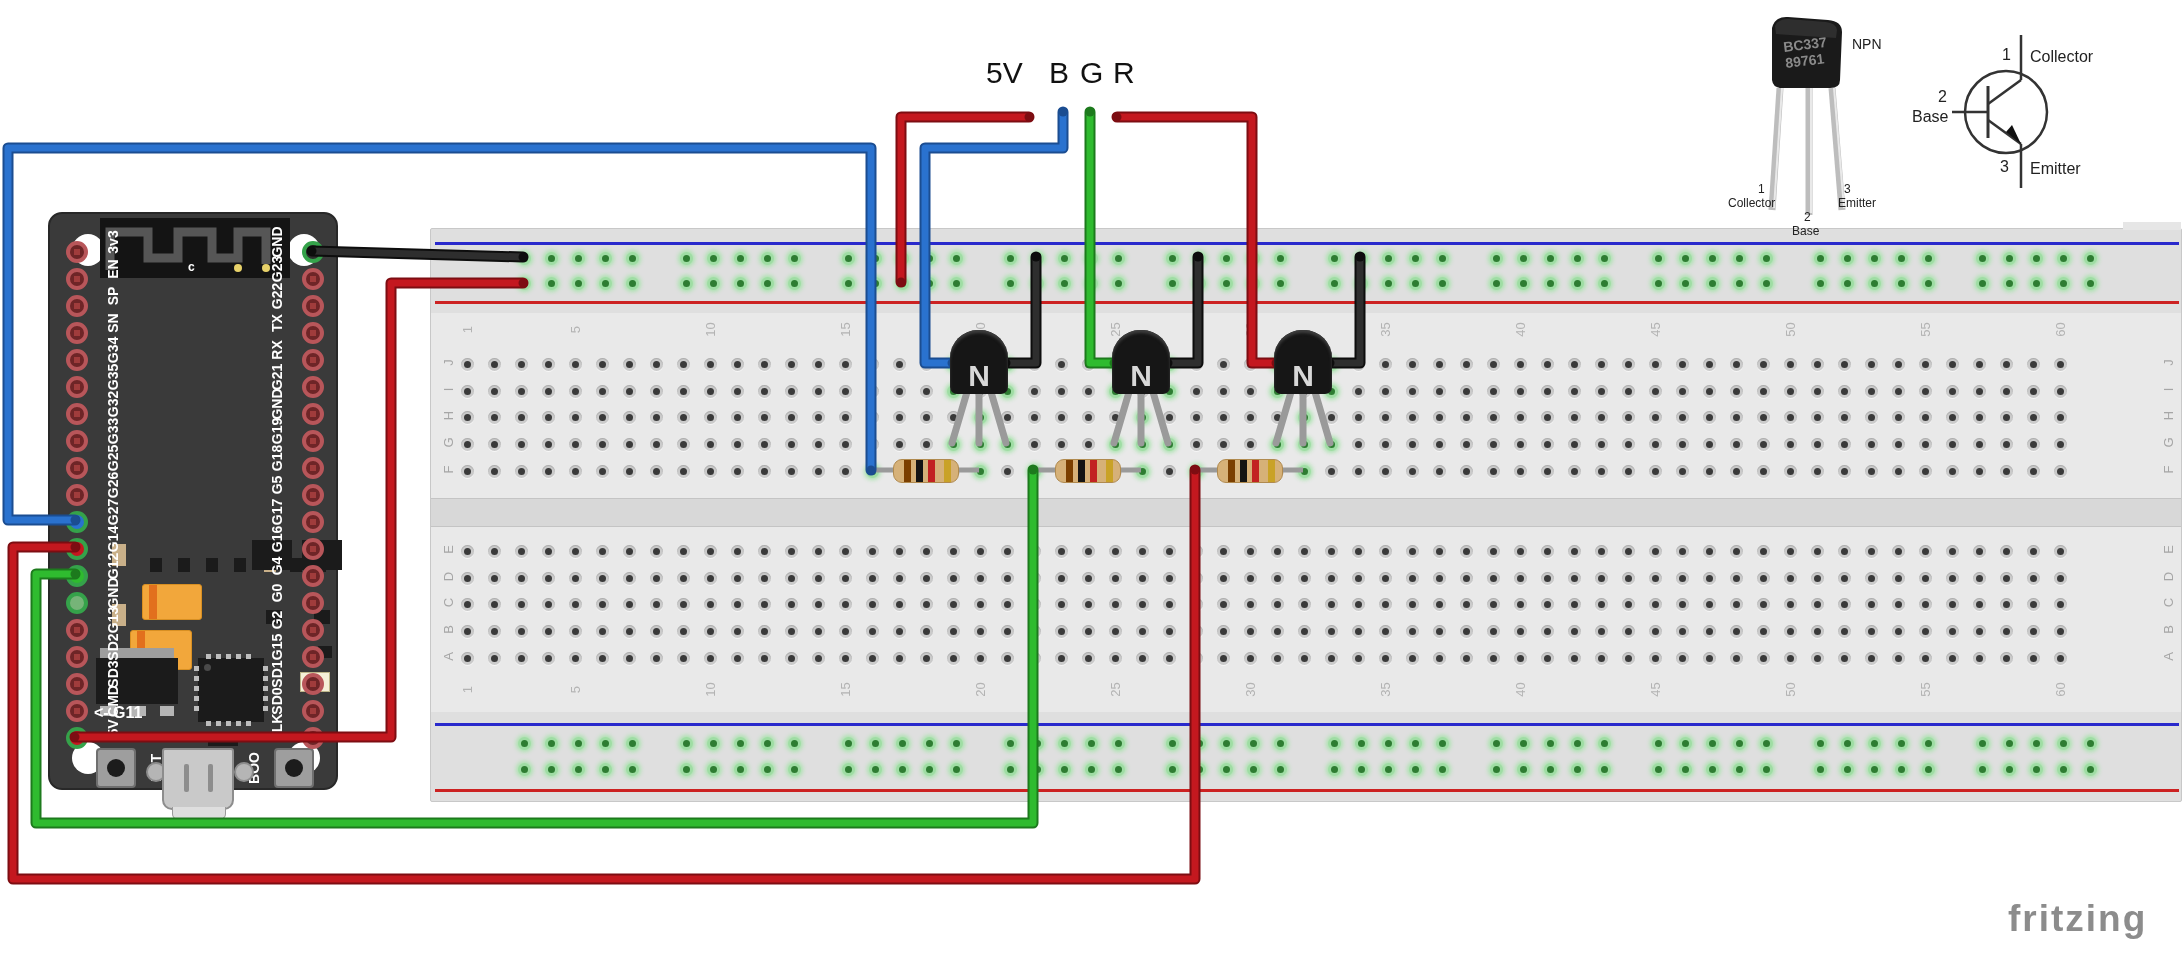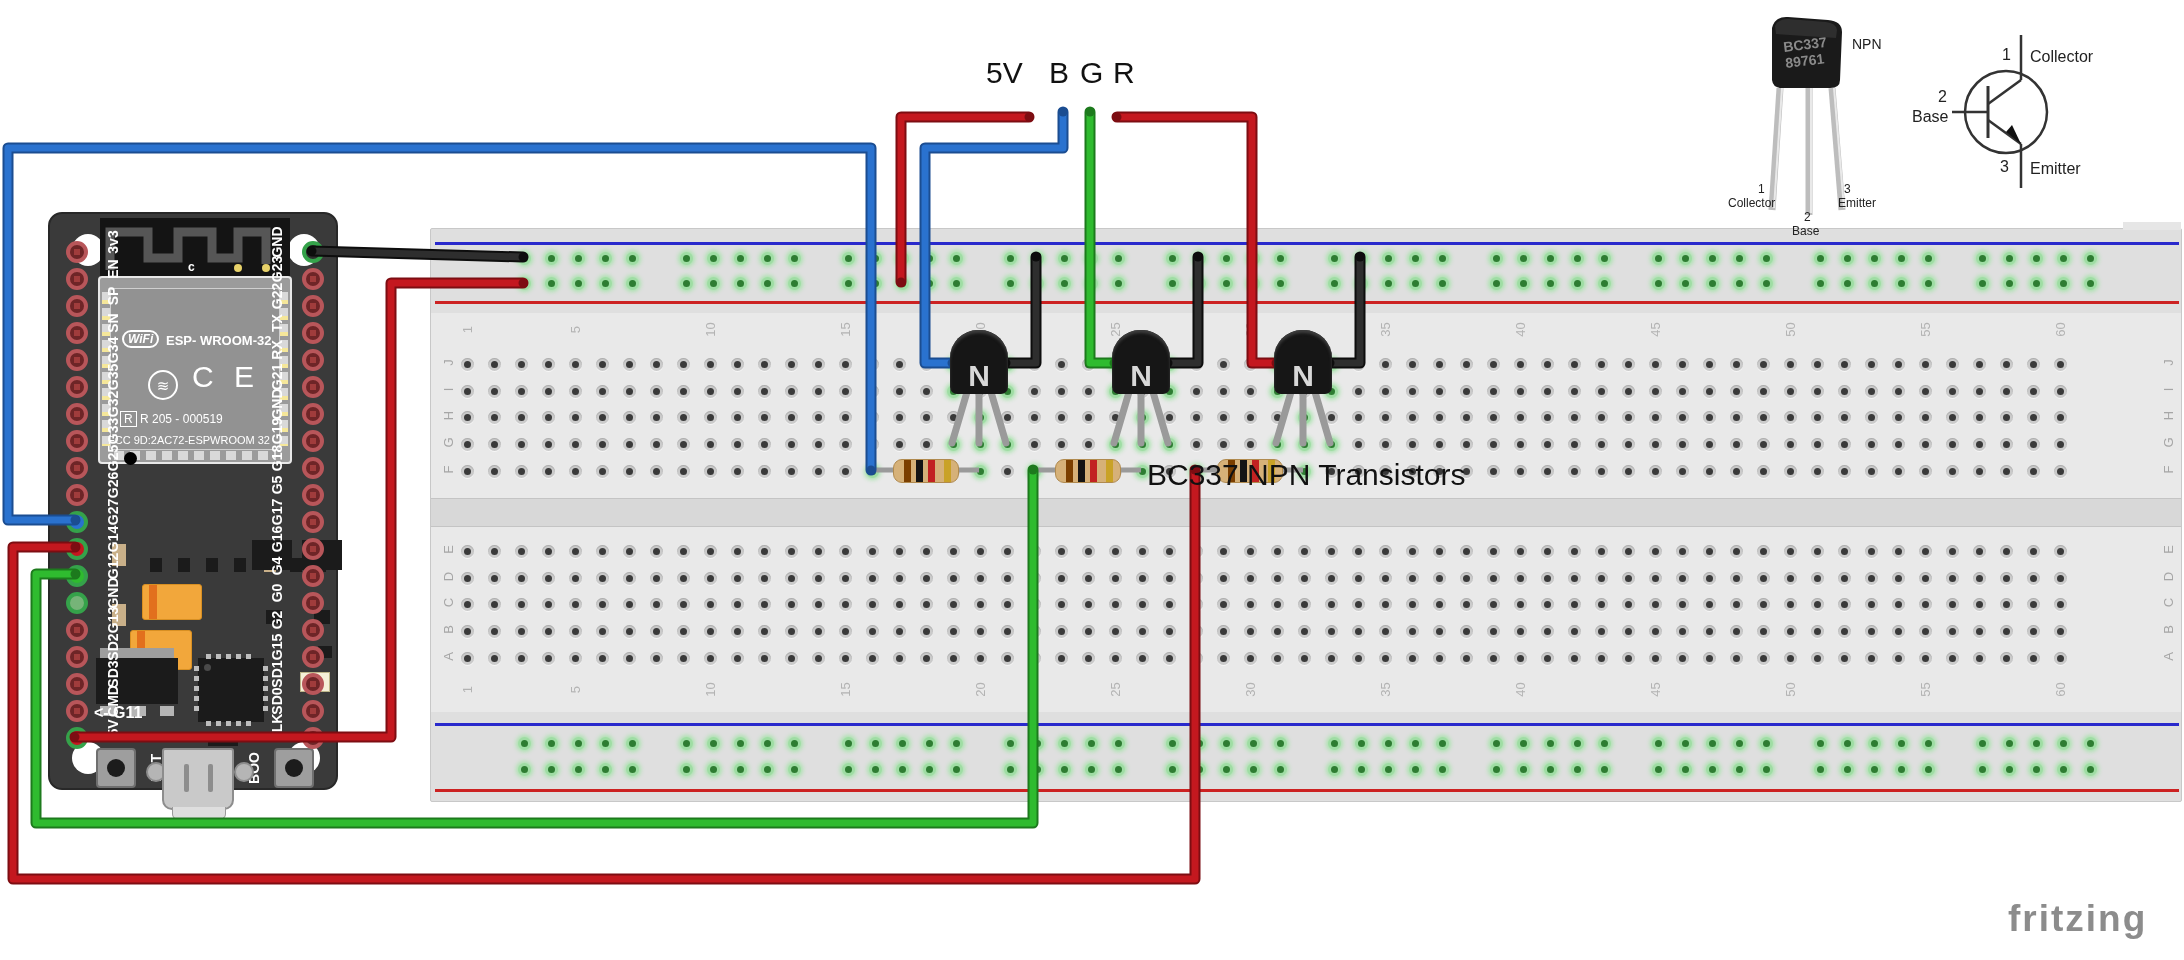--- a/index.html
+++ b/index.html
@@ -2565,33 +2565,20 @@
 
     <div id="antenna">
       <svg width="190" height="60" viewBox="0 0 190 60">
         <polyline points="10,52 10,14 48,14 48,40 78,40 78,14 112,14 112,40 138,40 138,14 166,14 166,46" fill="none" stroke="#565656" stroke-width="9"></polyline>
         <circle cx="138" cy="50" r="4" fill="#e8d26a"></circle>
           <circle cx="166" cy="50" r="4" fill="#e8d26a"></circle>
       </svg>
       <span class="esp-txt" style="left:88px;top:42px;font-size:12px;font-weight:bold;">c</span>
     </div>
 
-    <div id="module">
-      <div class="inner"></div>
-      <div class="mod-pads" style="left:2px;"></div>
-      <div class="mod-pads" style="right:2px;"></div>
-      <div class="mod-pads-b"></div>
-      <span class="esp-txt wifi-pill" style="left:22px;top:52px;">WiFi</span>
-      <span class="esp-txt" style="left:66px;top:55px;font-size:13px;font-weight:bold;">ESP- WROOM-32</span>
-      <span class="esp-txt" style="left:92px;top:82px;font-size:30px;letter-spacing:6px;">C E</span>
-      <span class="esp-txt" style="left:48px;top:92px;width:30px;height:30px;border:2px solid #fff;border-radius:50%;font-size:15px;text-align:center;line-height:28px;box-sizing:border-box;">≋</span>
-      <span class="esp-txt" style="left:20px;top:134px;font-size:12px;"><span style="border:1px solid #fff;padding:0 3px;">R</span> <span>R  205 - 000519</span></span>
-      <span class="esp-txt" style="left:8px;top:156px;font-size:11px;">FCC 9D:2AC72-ESPWROOM 32</span>
-      <span style="position:absolute;left:24px;top:174px;width:13px;height:13px;border-radius:50%;background:#000;"></span>
-    </div>
 
     <div class="smd tan" style="left:62px;top:330px;width:14px;height:22px;"></div>
     <div class="smd tan" style="left:62px;top:390px;width:14px;height:22px;"></div>
     <div class="smd" style="left:100px;top:344px;width:12px;height:14px;"></div>
     <div class="smd" style="left:128px;top:344px;width:12px;height:14px;"></div>
     <div class="smd" style="left:156px;top:344px;width:12px;height:14px;"></div>
     <div class="smd" style="left:184px;top:344px;width:12px;height:14px;"></div>
     <div class="smd tan" style="left:214px;top:344px;width:12px;height:14px;"></div>
     <div class="smd" style="left:240px;top:344px;width:12px;height:14px;"></div>
     <div class="smd" style="left:264px;top:344px;width:12px;height:14px;"></div>
@@ -2871,21 +2858,20 @@
   <div id="transistors">
       <div class="transistor" style="left:950px;top:330px;">N</div>
       <div class="transistor" style="left:1112px;top:330px;">N</div>
       <div class="transistor" style="left:1274px;top:330px;">N</div>
     </div>
 
   <span class="plabel" id="lab-5v" style="left:986px;top:56px;">5V</span>
   <span class="plabel" style="left:1049px;top:56px;">B</span>
   <span class="plabel" style="left:1080px;top:56px;">G</span>
   <span class="plabel" style="left:1113px;top:56px;">R</span>
-  <span id="caption" style="left:1147px;top:458px;">BC337 NPN Transistors</span>
   <span id="watermark" style="left:2008px;top:898px;">fritzing</span>
 
   <div class="abs" style="left:1720px;top:10px;width:210px;height:235px;">
     <svg width="210" height="235" viewBox="0 0 210 235">
       <path d="M60,78 L52,200" stroke="#bdbdbd" stroke-width="7" fill="none"></path>
       <path d="M89,78 L89,205" stroke="#bdbdbd" stroke-width="7" fill="none"></path>
       <path d="M112,78 L122,200" stroke="#bdbdbd" stroke-width="7" fill="none"></path>
       <path d="M62,78 L54,198" stroke="#e9e9e9" stroke-width="2" fill="none"></path>
       <path d="M91,78 L91,203" stroke="#e9e9e9" stroke-width="2" fill="none"></path>
       <path d="M114,78 L124,198" stroke="#e9e9e9" stroke-width="2" fill="none"></path>

